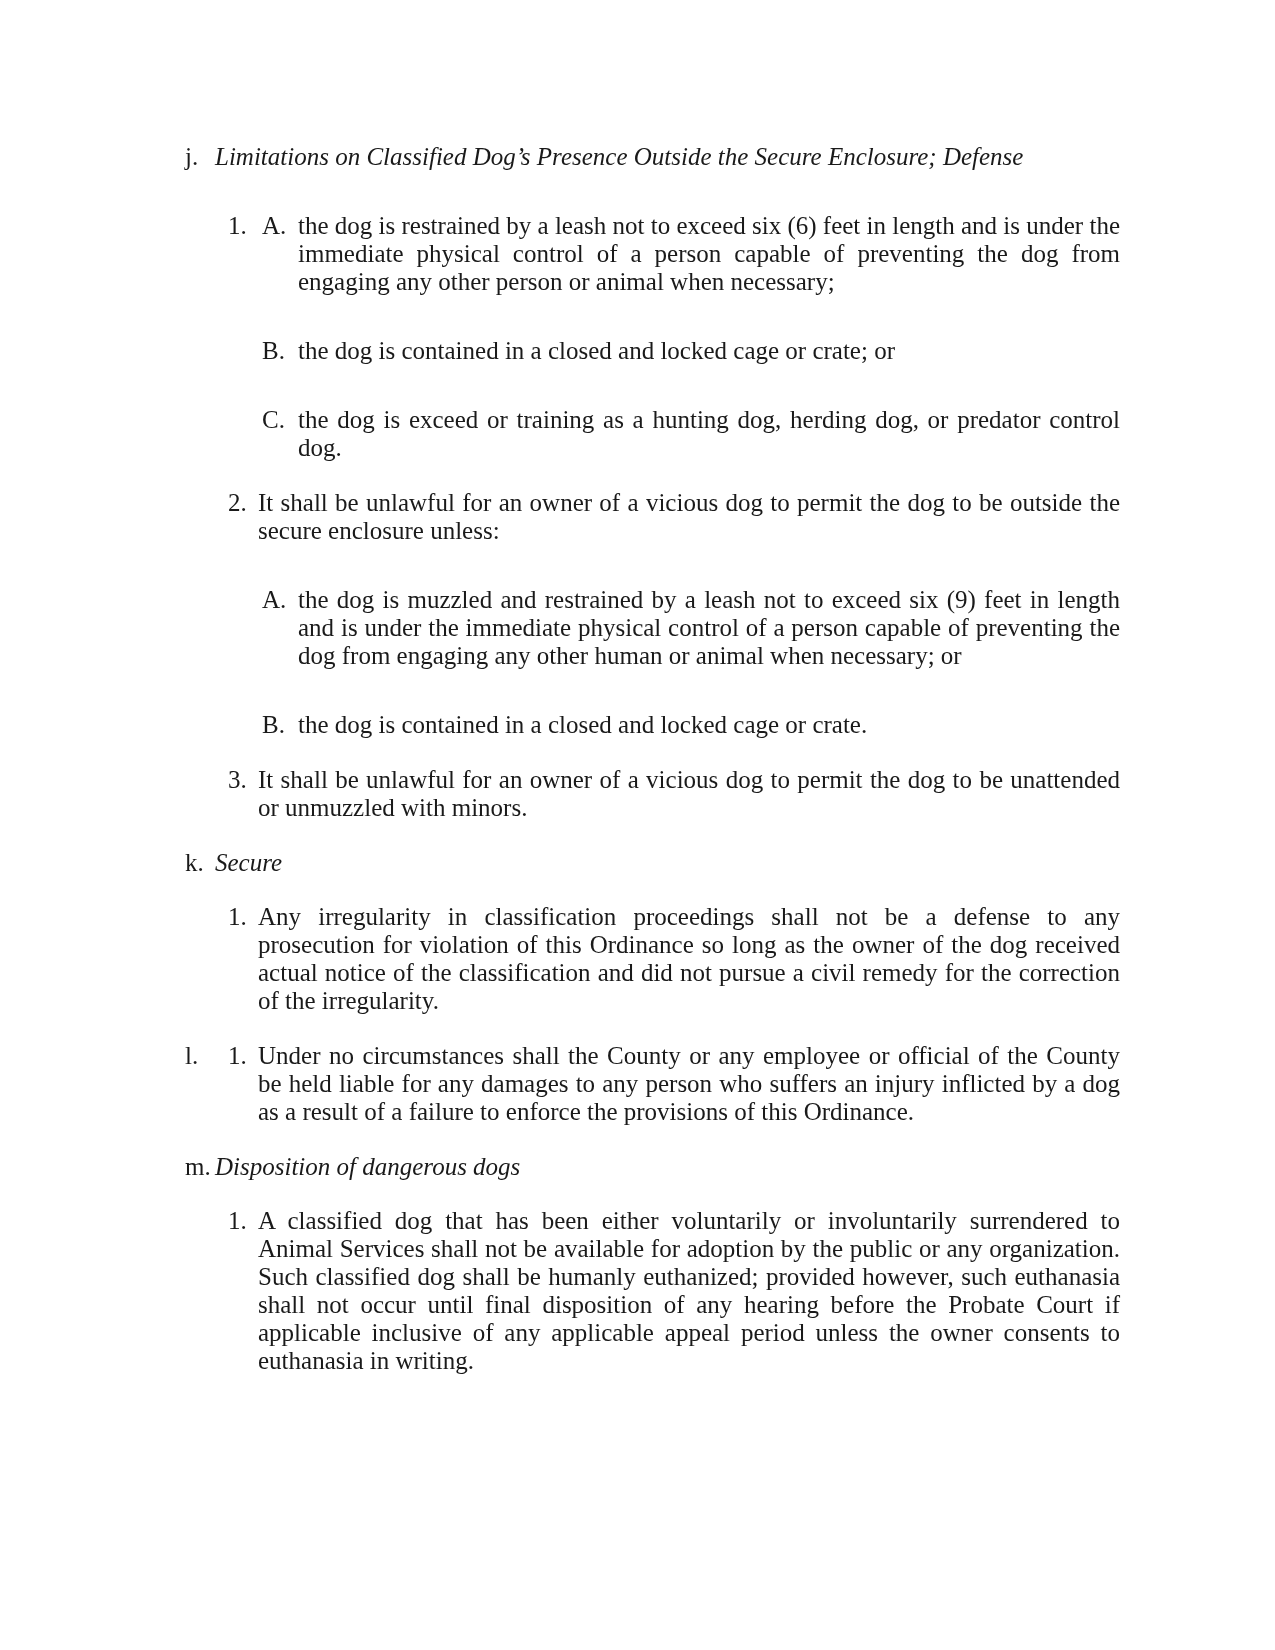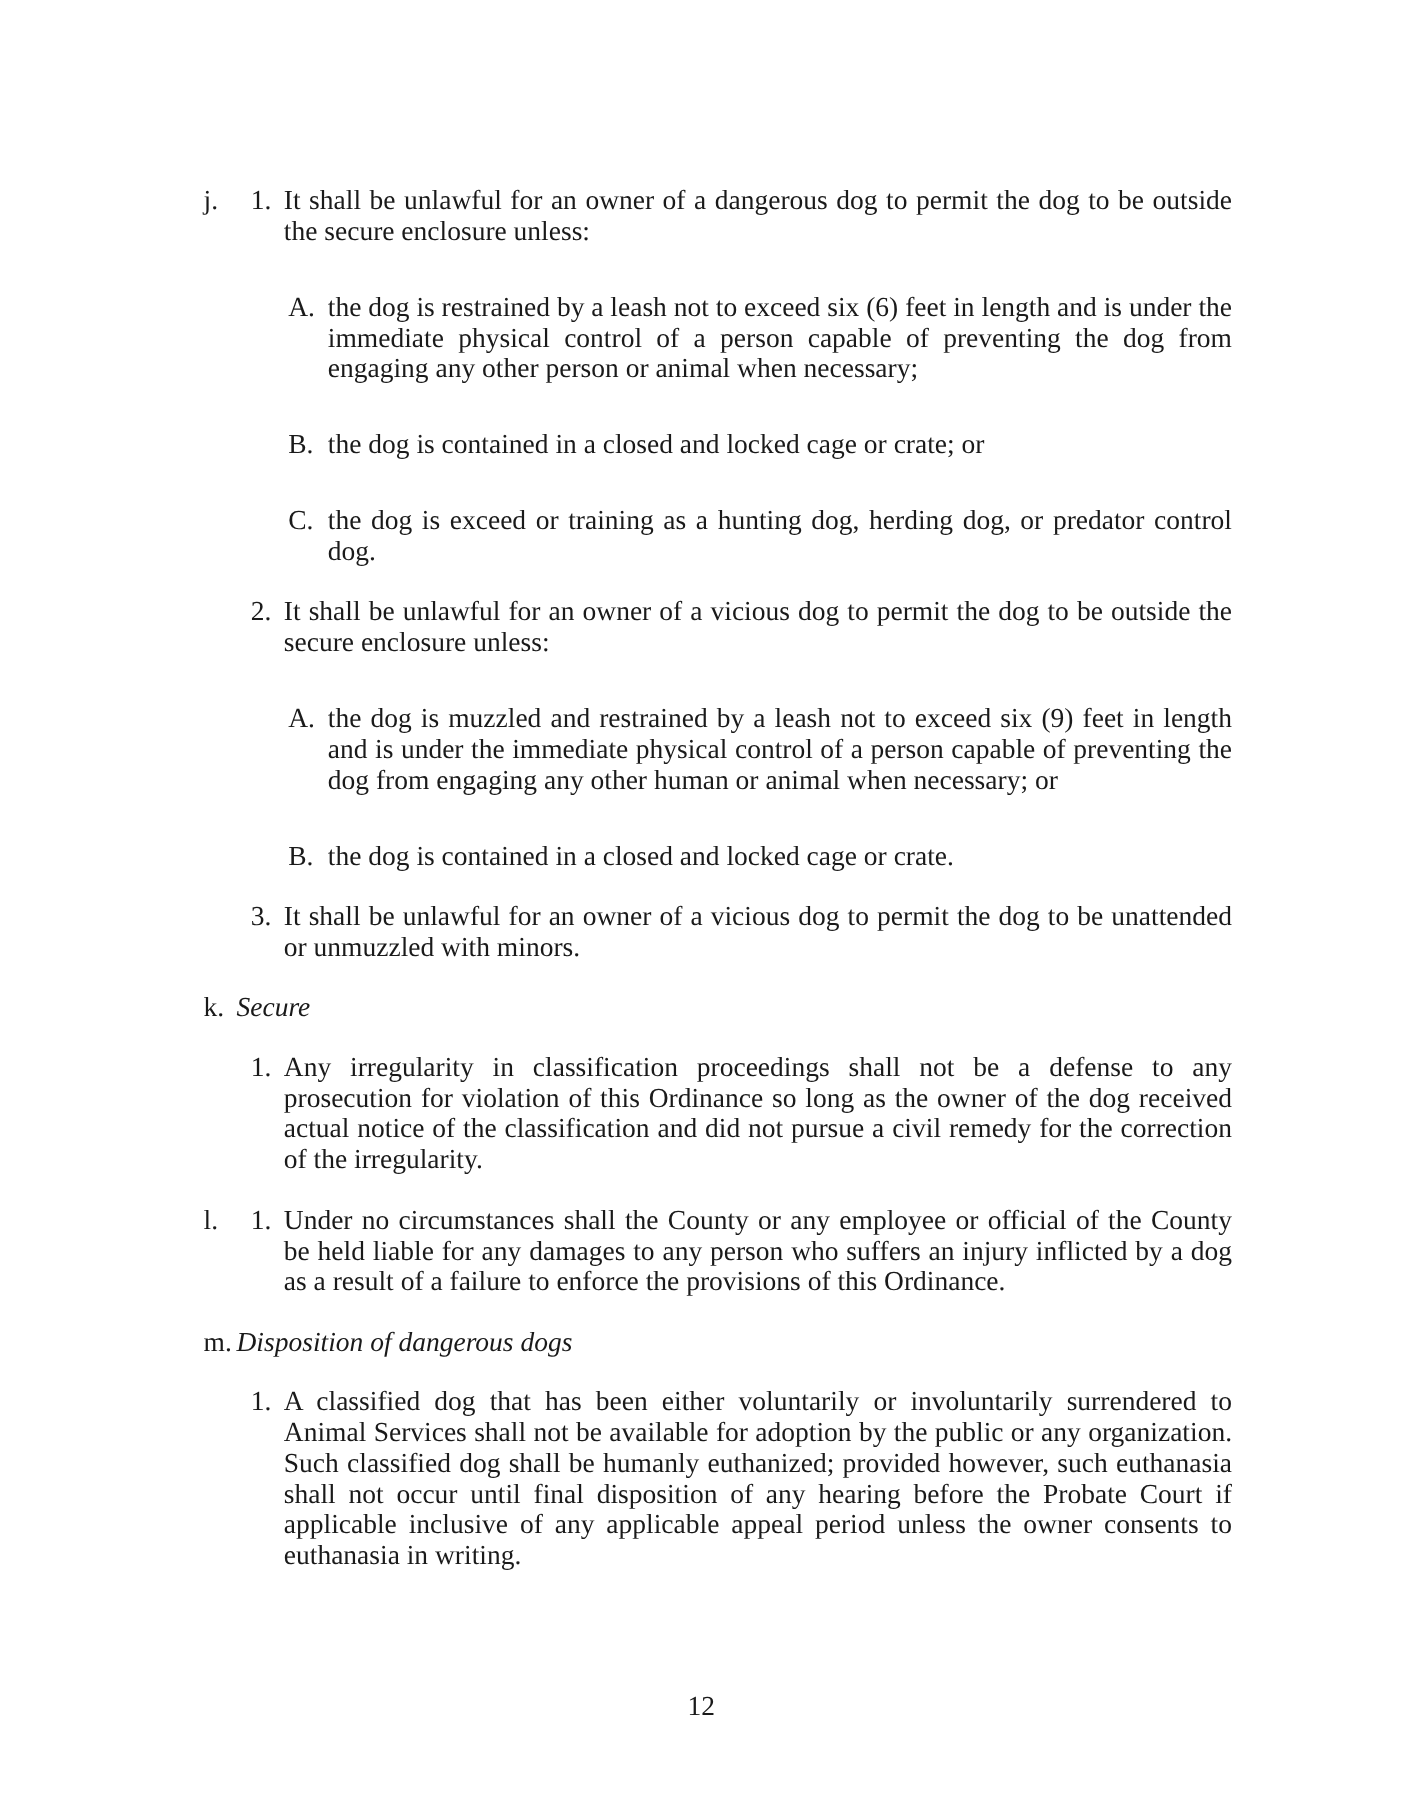--- a/index.html
+++ b/index.html
@@ -66,25 +66,25 @@
   }
 </style>
 </head>
 <body>
 
 <div class="page">
 
   <section>
     <div class="sec-heading">
       <span class="sec-marker">j.</span>
+      <span class="sec-title">Limitations on Classified Dog’s Presence Outside the Secure Enclosure; Defense</span>
     </div>
 
     <div class="item">
       <span class="item-marker">1.</span>
-      <p class="item-text">It shall be unlawful for an owner of a dangerous dog to permit the dog to be outside the secure enclosure unless:</p>
       <div class="subitem">
         <span class="sub-marker">A.</span>
         <p class="sub-text">the dog is restrained by a leash not to exceed six (6) feet in length and is under the immediate physical control of a person capable of preventing the dog from engaging any other person or animal when necessary;</p>
       </div>
       <div class="subitem">
         <span class="sub-marker">B.</span>
         <p class="sub-text">the dog is contained in a closed and locked cage or crate; or</p>
       </div>
       <div class="subitem">
         <span class="sub-marker">C.</span>
@@ -136,14 +136,13 @@
     <div class="sec-heading">
       <span class="sec-marker">m.</span>
       <span class="sec-title">Disposition of dangerous dogs</span>
     </div>
     <div class="item">
       <span class="item-marker">1.</span>
       <p class="item-text">A classified dog that has been either voluntarily or involuntarily surrendered to Animal Services shall not be available for adoption by the public or any organization. Such classified dog shall be humanly euthanized; provided however, such euthanasia shall not occur until final disposition of any hearing before the Probate Court if applicable inclusive of any applicable appeal period unless the owner consents to euthanasia in writing.</p>
     </div>
   </section>
 
-  <div class="page-number">12</div>
 </div>
 
 </body></html>

